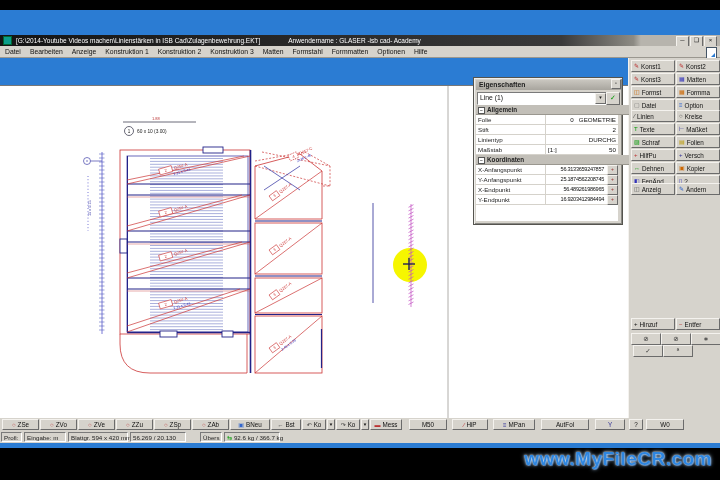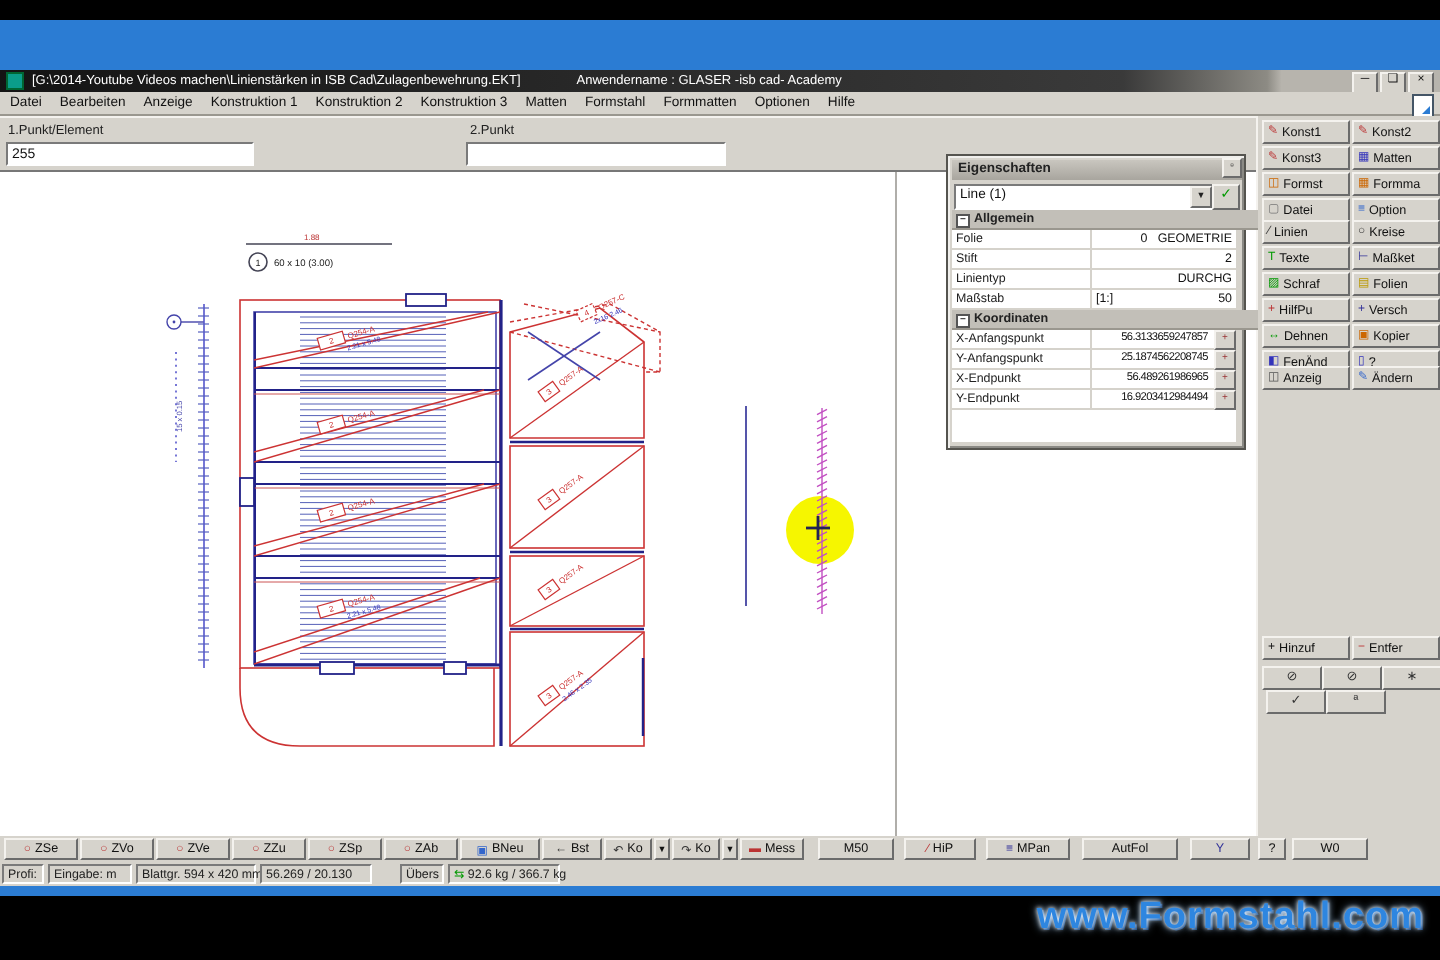--- a/index.html
+++ b/index.html
@@ -96,26 +96,20 @@
     <span class="menu-item">Konstruktion 2</span>
     <span class="menu-item">Konstruktion 3</span>
     <span class="menu-item">Matten</span>
     <span class="menu-item">Formstahl</span>
     <span class="menu-item">Formmatten</span>
     <span class="menu-item">Optionen</span>
     <span class="menu-item">Hilfe</span>
   </div>
   <div class="abs" id="doc-icon"></div>
 
-  <div class="abs" id="parambar">
-    <span class="param-label" style="left:4px;top:3px">1.Punkt/Element</span>
-    <input class="param-input" style="left: 3px; top: 12px; width: 118px;" value="255">
-    <span class="param-label" style="left:235px;top:3px">2.Punkt</span>
-    <input class="param-input" style="left: 233px; top: 12px; width: 124px;" value="">
-  </div>
 
   <div class="abs" id="canvas">
     <svg id="cad-svg" width="628" height="333" viewBox="0 0 628 333">
 
       <line x1="448" y1="0" x2="448" y2="333" stroke="#b0aeaa" stroke-width="1"></line>
 
       <g>
         <line x1="123" y1="36" x2="196" y2="36" stroke="#445" stroke-width="0.8"></line>
         <text x="152" y="34" font-size="4" fill="#b33">1.88</text>
         <circle cx="129" cy="45" r="4.5" fill="none" stroke="#445" stroke-width="0.8"></circle>
@@ -645,14 +639,14 @@
 
   <div class="abs" id="statusbar">
     <span class="st-seg" style="width:21px">Profi:</span>
     <span class="st-seg" style="width:42px">Eingabe: m</span>
     <span class="st-seg" style="width:60px">Blattgr. 594 x 420 mm</span>
     <span class="st-seg" style="width:56px">56.269 / 20.130</span>
     <span class="st-seg" style="width:22px;margin-left:12px">Übers</span>
     <span class="st-seg" style="width:56px"><span style="color: rgb(0, 153, 0);">⇆</span> <span>92.6 kg / 366.7 kg</span></span>
   </div>
 
-  <div class="abs" id="watermark">www.Formstahl.com</div>
+  <div class="abs" id="watermark">www.MyFileCR.com</div>
 </div>
 
 </body></html>

